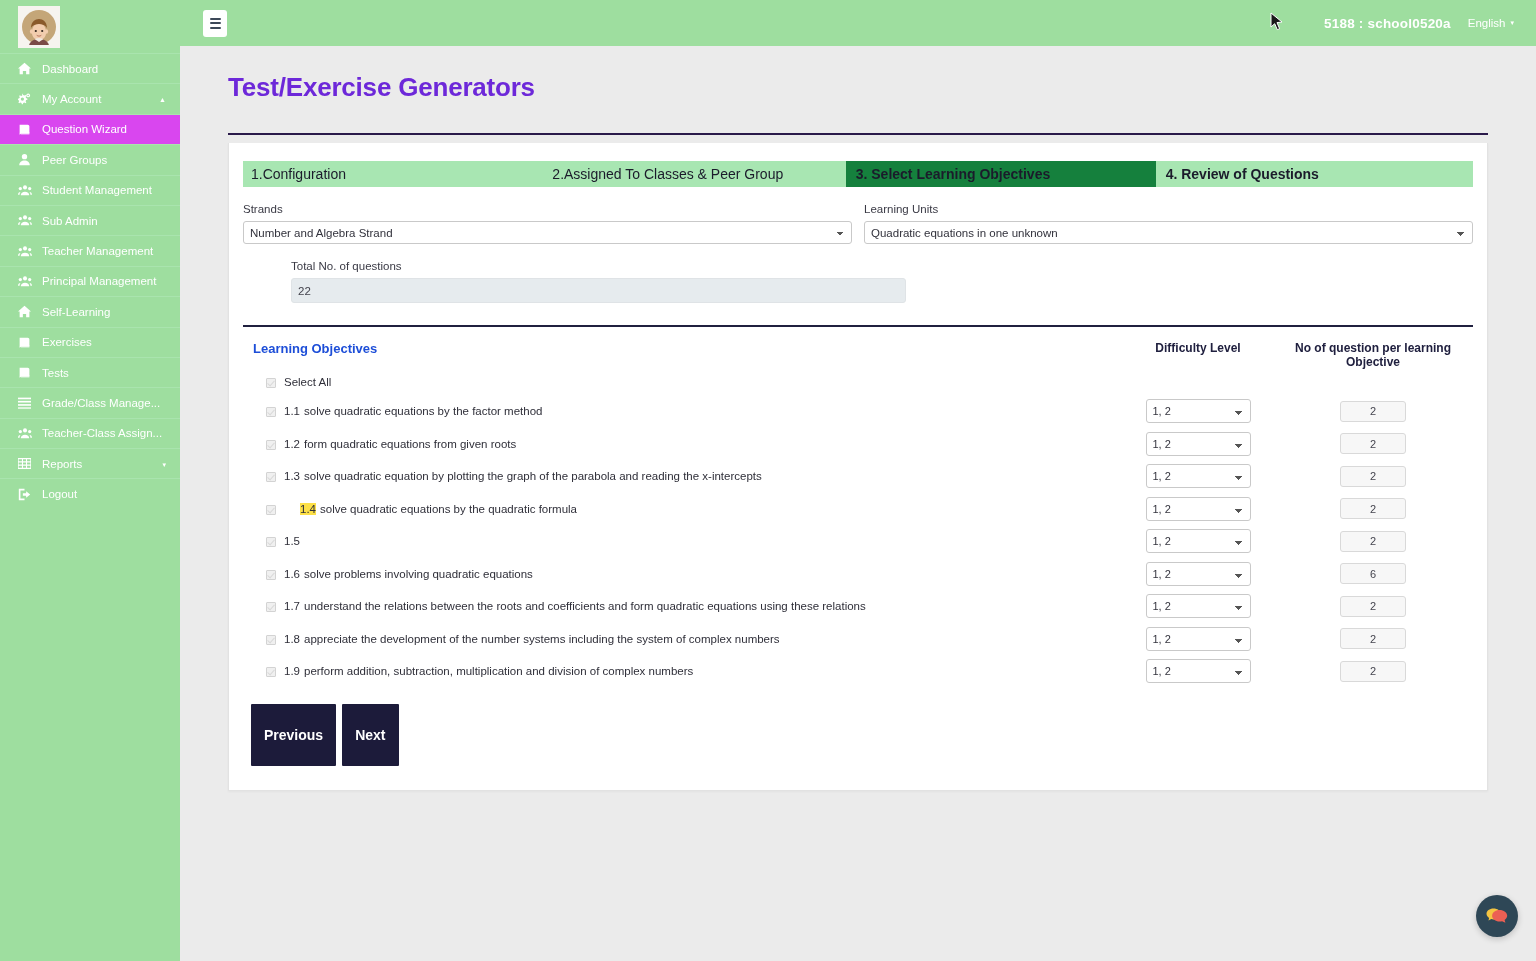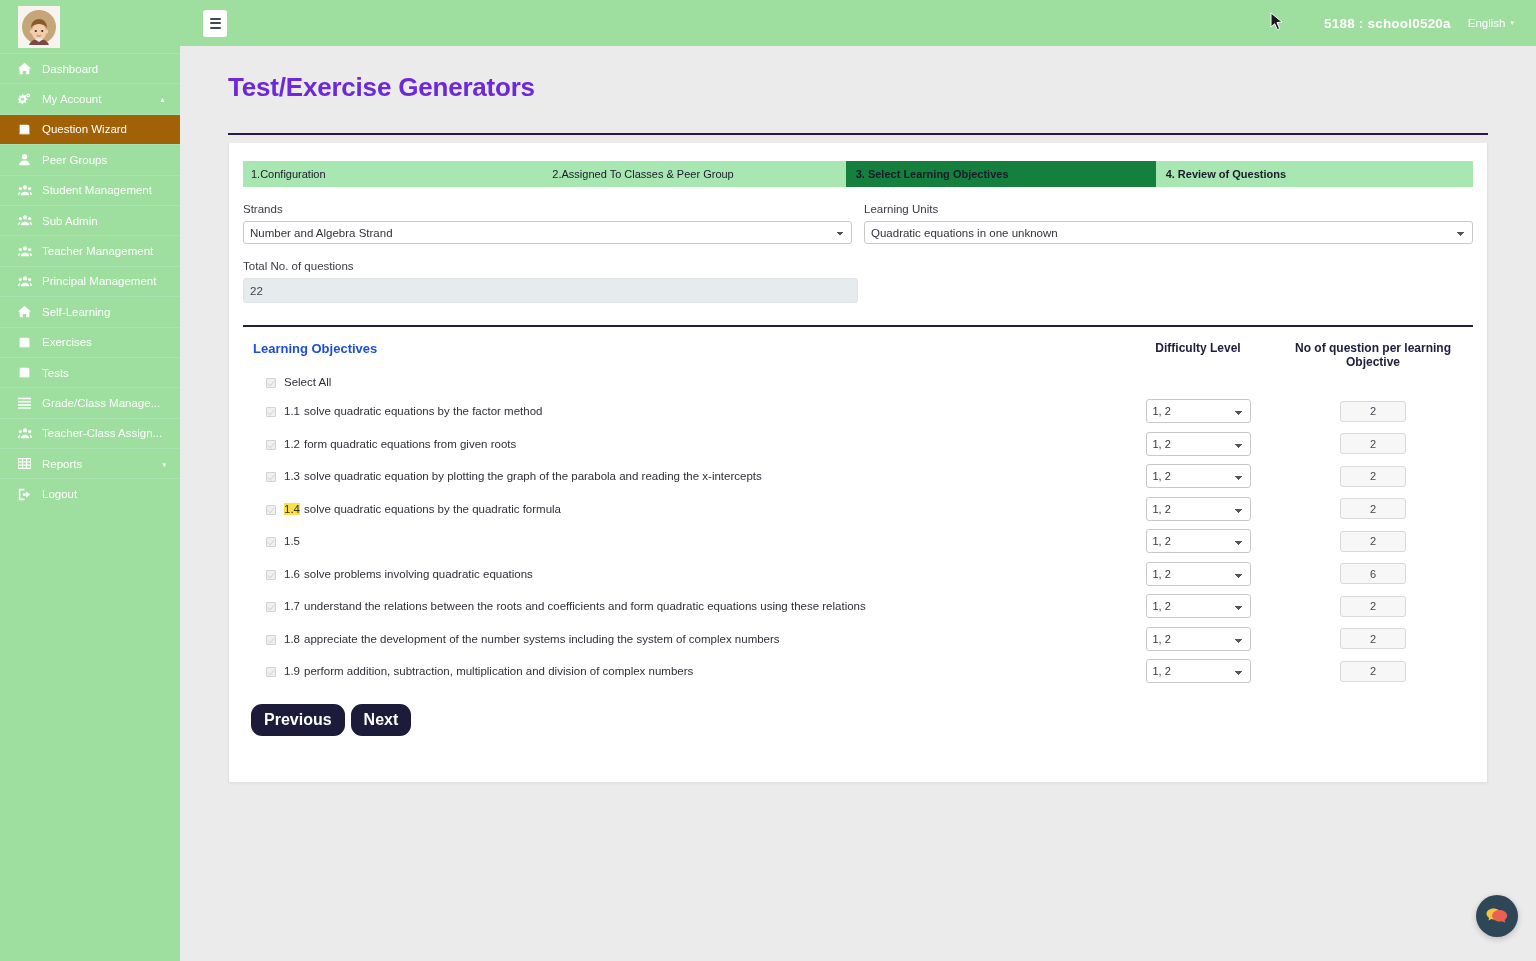--- a/index.html
+++ b/index.html
@@ -29,21 +29,21 @@
   .nav-item {
     display: flex; align-items: center;
     height: 30.4px; padding: 0 10px 0 18px;
     color: #ffffff; font-size: 11.5px;
     border-top: 1px solid #a9e4ae;
     position: relative;
     cursor: pointer;
     white-space: nowrap;
     overflow: hidden;
   }
-  .nav-item.active { background: #a16207; align-items: center; }
+  .nav-item.active { background: #d946ef; align-items: center; }
   .nav-icon {
     width: 20px; flex: 0 0 20px;
     display: inline-flex; align-items: center; justify-content: flex-start;
     color: #ffffff;
   }
   .nav-icon svg { display: block; fill: #ffffff; }
   .nav-label { margin-left: 4px; }
   .nav-caret {
     position: absolute; right: 14px; top: 50%; transform: translateY(-50%);
     font-size: 7px; color: #ffffff; line-height: 1;
@@ -92,21 +92,21 @@
     border-top: none;
     min-height: 640px;
     padding: 18px 14px 24px 14px;
     box-shadow: 0 1px 2px rgba(0,0,0,.04);
   }
 
   
   .steps { display: flex; width: 100%; height: 26px; }
   .step {
     background: #a8e6b2; color: #1b1b2b;
-    font-size: 11px; display: flex; align-items: center;
+    font-size: 14px; display: flex; align-items: center;
     padding-left: 8px; cursor: pointer;
   }
   .step.s1 { width: 24.5%; }
   .step.s2 { width: 24.5%; }
   .step.s3 { width: 25.2%; background: #15803d; font-weight: 700; padding-left: 10px; }
   .step.s4 { width: 25.8%; font-weight: 700; padding-left: 10px; }
 
   
   .form-row { display: flex; gap: 12px; margin-top: 16px; }
   .field { flex: 1; }
@@ -116,21 +116,21 @@
     border: 1px solid #c9c9c9; border-radius: 3px;
     background: #ffffff; color: #32323c;
     font-size: 11.5px; font-family: "Liberation Sans", sans-serif;
     padding: 0 6px;
   }
   select.sel { appearance: none; -webkit-appearance: none;
     background-image: linear-gradient(45deg, transparent 50%, #555 50%), linear-gradient(135deg, #555 50%, transparent 50%);
     background-position: calc(100% - 11px) 10px, calc(100% - 7px) 10px;
     background-size: 4px 4px, 4px 4px; background-repeat: no-repeat;
   }
-  .half { width: 50%; margin-top: 16px; }
+  .half { width: 50%; margin-top: 16px; margin-left: 48px; }
   input.readonly {
     background: #e6ebee; border: 1px solid #dfe3e6; height: 25px; color: #43434d;
   }
 
   .divider { height: 2px; background: #20203f; margin: 22px 0 14px 0; }
 
   .max-note { font-size: 11.5px; color: #3a3a45; margin-left: 10px; }
   .max-note b { font-weight: 700; color: #20203f; }
 
   
@@ -150,21 +150,21 @@
   .cb {
     width: 10px; height: 10px; flex: 0 0 10px;
     border: 1px solid #d3d3d3; background: #f0f0f0; border-radius: 1px;
     cursor: pointer; position: relative;
   }
   .cb::after {
     content: ""; position: absolute; left: 2px; top: 0px;
     width: 3px; height: 6px; border: solid #d9d9d9;
     border-width: 0 1.5px 1.5px 0; transform: rotate(42deg);
   }
-  .sel-hl { background: #fde047; }
+  .sel-hl { background: #fde047; margin-left: 16px; }
   .col-diff, .col-num { display: flex; align-items: center; justify-content: center; }
   select.diff {
     width: 105px; height: 24px;
     border: 1px solid #c9c9c9; border-radius: 3px; background: #ffffff;
     font-size: 11px; color: #34343e; padding: 0 6px;
     font-family: "Liberation Sans", sans-serif;
     appearance: none; -webkit-appearance: none;
     background-image: linear-gradient(45deg, transparent 50%, #555 50%), linear-gradient(135deg, #555 50%, transparent 50%);
     background-position: calc(100% - 11px) 11px, calc(100% - 7px) 11px;
     background-size: 4px 4px, 4px 4px; background-repeat: no-repeat;
@@ -173,23 +173,23 @@
     width: 66px; height: 21px; text-align: center;
     border: 1px solid #d9d9d9; border-radius: 3px;
     background: #f7f7f7; color: #45454f; font-size: 11px;
     font-family: "Liberation Sans", sans-serif;
   }
 
   
   .btn-row { display: flex; gap: 6px; margin-top: 16px; margin-left: 8px; }
   .btn {
     background: #1c1b3a; color: #ffffff;
-    border: none; border-radius: 11px;
-    font-size: 16px; font-weight: 700;
-    padding: 7px 13px; cursor: pointer;
+    border: none; border-radius: 1px;
+    font-size: 14px; font-weight: 700;
+    padding: 23px 13px; cursor: pointer;
     font-family: "Liberation Sans", sans-serif;
   }
 
   
   .chat-widget {
     position: absolute; right: 18px; bottom: 24px;
     width: 42px; height: 42px; border-radius: 50%;
     background: #2e4756; cursor: pointer;
     display: flex; align-items: center; justify-content: center;
     box-shadow: 0 2px 6px rgba(0,0,0,.2);

